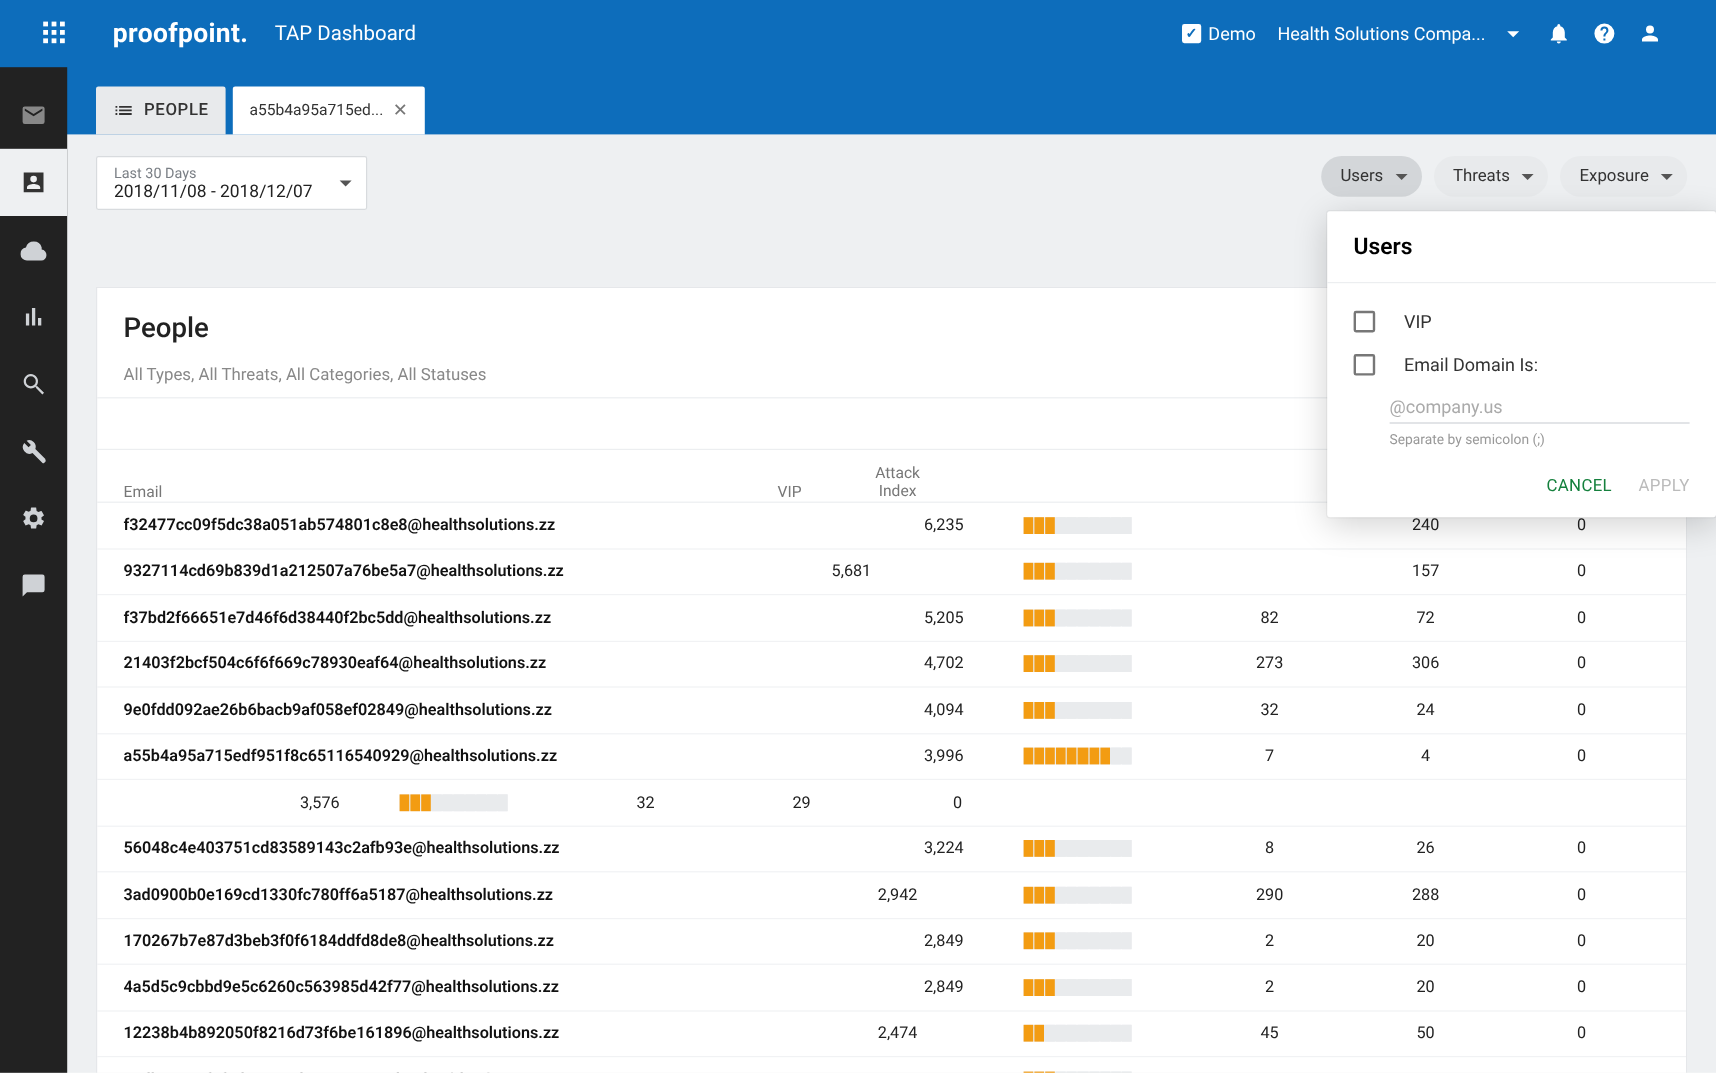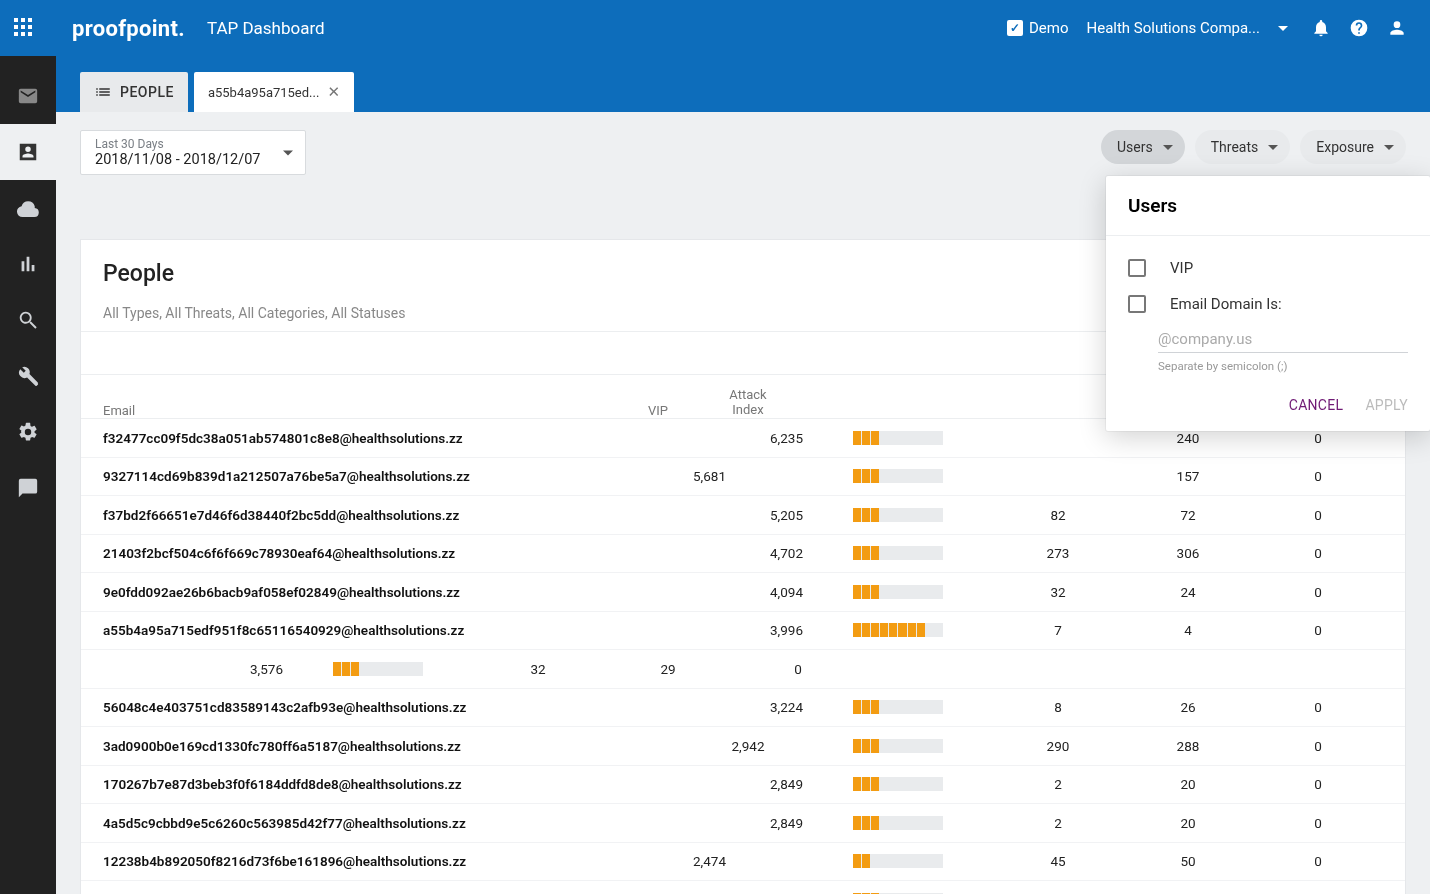--- a/index.html
+++ b/index.html
@@ -1,18 +1,18 @@
 <!DOCTYPE html>
 <html><head>
 <meta charset="utf-8">
 <style>
 * { box-sizing: border-box; margin: 0; padding: 0; font-family: -apple-system, BlinkMacSystemFont, "Segoe UI", Roboto, Arial, sans-serif; }
 body { width: 1430px; height: 894px; overflow: hidden; background: #eef0f2; }
 .header { position: absolute; left: 0; top: 0; right: 0; height: 112px; background: #0d6dbb; color: #fff; }
-.header-row1 { display: flex; align-items: center; height: 56px; padding: 0 14px; }
+.header-row1 { display: flex; align-items: center; height: 56px; padding: 0 36px; }
 .apps-icon { width: 20px; height: 20px; display: grid; grid-template-columns: repeat(3,4px); grid-template-rows: repeat(3,4px); gap: 3px; margin-right: 38px; cursor: pointer; }
 .apps-icon span { background: #fff; }
 .brand { font-size: 22px; font-weight: 700; letter-spacing: .3px; }
 .dash-title { font-size: 17px; margin-left: 22px; font-weight: 400; }
 .spacer { flex: 1; }
 .demo-chip { display: flex; align-items: center; gap: 6px; font-size: 15px; margin-right: 18px; }
 .demo-check { width:16px; height:16px; background:#fff; border-radius:2px; display:flex; align-items:center; justify-content:center; color:#0d6dbb; font-size:12px; font-weight:900; }
 .company { font-size: 15px; margin-right: 4px; max-width: 180px; white-space: nowrap; overflow: hidden; text-overflow: ellipsis; }
 .hdr-ico { width: 38px; display:flex; align-items:center; justify-content:center; cursor:pointer; }
 .hdr-ico svg { fill:#fff; }
@@ -71,21 +71,21 @@
 .popover { position:absolute; top:64px; right:0; width:324px; background:#fff; border-radius:2px; box-shadow:0 6px 28px rgba(0,0,0,.18), 0 0 0 1px rgba(0,0,0,.04); z-index:50; }
 .popover h3 { font-size:19px; font-weight:600; padding:18px 22px; border-bottom:1px solid #eceef0; }
 .pop-body { padding:14px 22px 6px 22px; }
 .chkrow { display:flex; align-items:center; gap:24px; height:36px; font-size:15px; color:#333; }
 .chkbox { width:18px; height:18px; border:2px solid #777; border-radius:2px; cursor:pointer; }
 .domain-input { margin-left:30px; margin-top:4px; }
 .domain-input input { width:100%; border:none; border-bottom:1px solid #d0d3d7; font-size:15px; padding:4px 0; outline:none; color:#333; }
 .domain-input input::placeholder { color:#aaa; }
 .hint { font-size:11.5px; color:#999; margin-top:6px; }
 .pop-actions { display:flex; justify-content:flex-end; gap:22px; padding:18px 22px; font-size:14px; }
-.btn-cancel { color:#701a75; cursor:pointer; letter-spacing:.3px; }
+.btn-cancel { color:#15803d; cursor:pointer; letter-spacing:.3px; }
 .btn-apply { color:#bbb; letter-spacing:.3px; }
 </style>
 </head>
 <body>
 
 <div class="header">
   <div class="header-row1">
     <div class="apps-icon">
         <span></span>
         <span></span>
@@ -498,21 +498,21 @@
                 <div class="seg off"></div>
               </div>
             </div>
             <div class="col-c1">2</div>
             <div class="col-c2">20</div>
             <div class="col-c3">0</div>
           </div>
           <div class="row">
             <div class="col-email">12238b4b892050f8216d73f6be161896@healthsolutions.zz</div>
             <div class="col-vip"></div>
-            <div class="col-attack" style="text-align:left">2,474</div>
+            <div class="col-attack" style="text-align:center">2,474</div>
             <div class="col-trend">
               <div class="bars">
                 <div class="seg"></div>
                 <div class="seg"></div>
                 <div class="seg off"></div>
                 <div class="seg off"></div>
                 <div class="seg off"></div>
                 <div class="seg off"></div>
                 <div class="seg off"></div>
                 <div class="seg off"></div>

